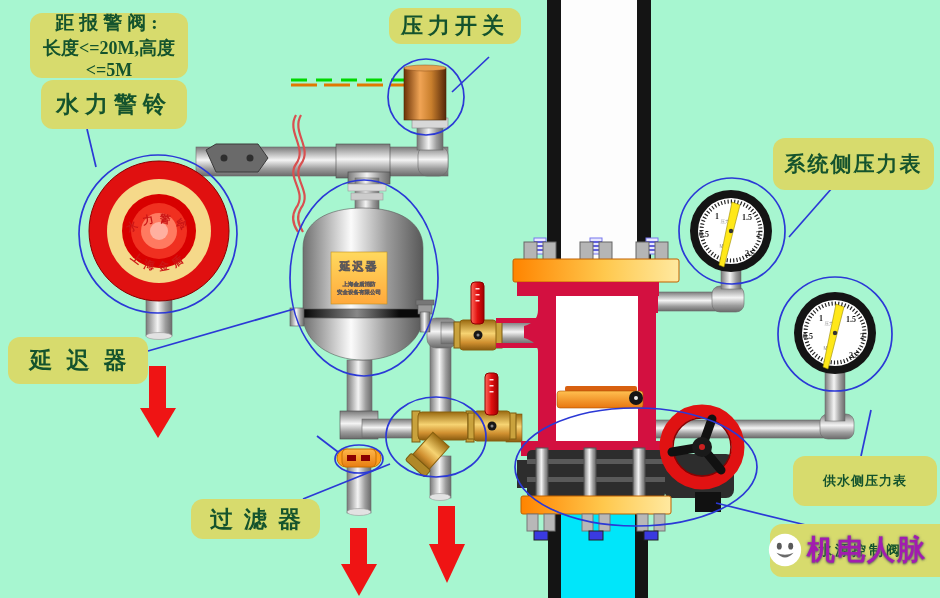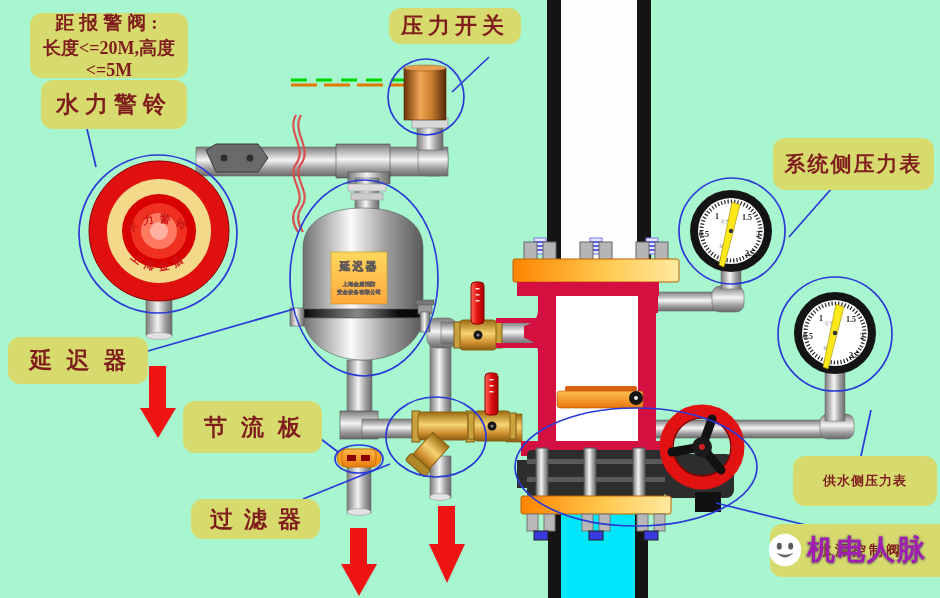--- a/index.html
+++ b/index.html
@@ -1,19 +1,19 @@
 <!DOCTYPE html>
 <html><head>
 <meta charset="utf-8">
 <style>
   html,body{margin:0;padding:0;background:#555;}
   .stage{position:relative;width:940px;height:598px;background:#a7f6d0;overflow:hidden;
          font-family:"Liberation Sans",sans-serif;}
   svg text{font-family:"Liberation Serif",serif;}
-  .label{position:absolute;background:#d7db6d;border-radius:12px;color:#7f1d1d;font-weight:700;
+  .label{position:absolute;background:#d7db6d;border-radius:12px;color:#14532d;font-weight:700;
          display:flex;flex-direction:column;align-items:center;justify-content:center;
          text-align:center;box-sizing:border-box;font-family:"Liberation Serif",serif;}
   .gt{font:700 8px "Liberation Serif",serif;fill:#1d1d1d;text-anchor:middle;}
   .gs{font:400 4.5px "Liberation Sans",sans-serif;fill:#8a8a8a;text-anchor:middle;}
   .arcText{font:700 11px "Liberation Serif",serif;fill:#cc1616;letter-spacing:5px;}
   #lbl-distance{left:30px;top:13px;width:158px;height:65px;}
   #lbl-distance .t1{font-size:19px;letter-spacing:5px;}
   #lbl-distance .t2{font-size:18px;letter-spacing:0;}
   #lbl-bell{left:41px;top:80px;width:146px;height:49px;font-size:23px;letter-spacing:6px;}
   #lbl-switch{left:389px;top:8px;width:132px;height:36px;font-size:22px;letter-spacing:5px;align-items:center;}
@@ -405,23 +405,20 @@
   </div>
   <div class="label" id="lbl-switch">
     <span>压力开关</span>
   </div>
   <div class="label" id="lbl-sysgauge">
     <span>系统侧压力表</span>
   </div>
   <div class="label" id="lbl-retarder">
     <span>延迟器</span>
   </div>
-  <div class="label" id="lbl-throttle">
-    <span>节流板</span>
-  </div>
   <div class="label" id="lbl-filter">
     <span>过滤器</span>
   </div>
   <div class="label" id="lbl-supplygauge">
     <span>供水侧压力表</span>
   </div>
   <div class="label" id="lbl-source">
     <span>水源控制阀</span>
   </div>
 

